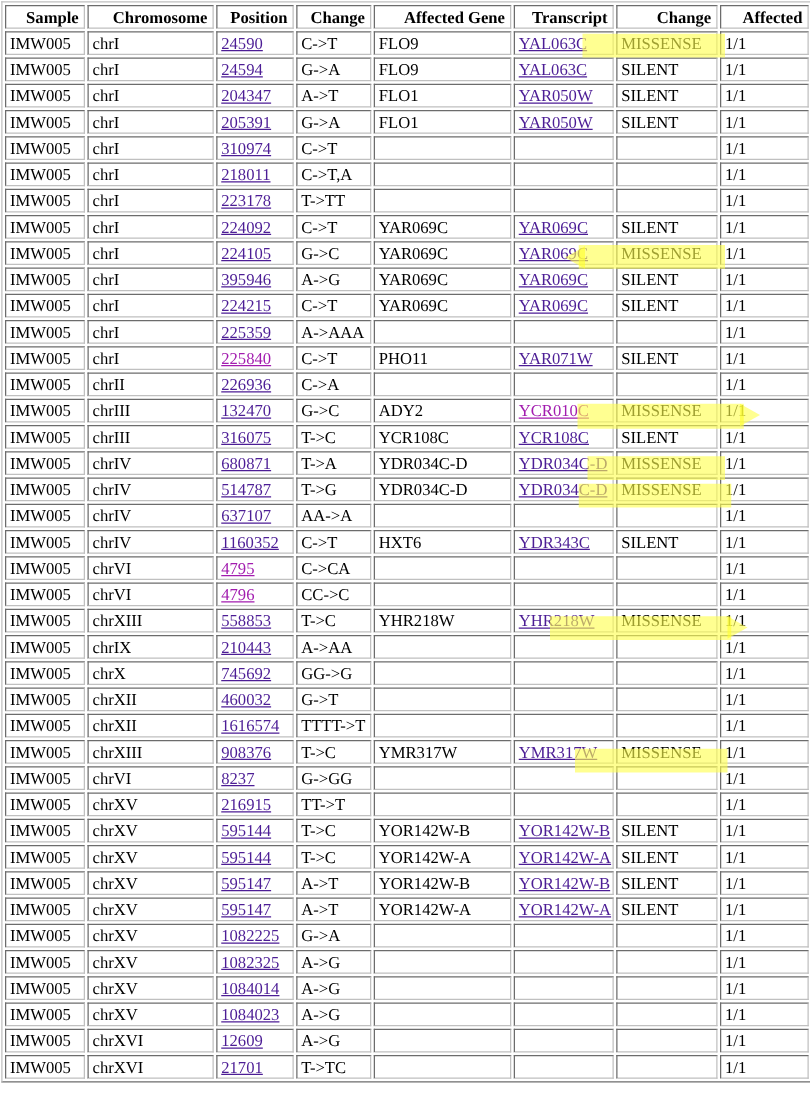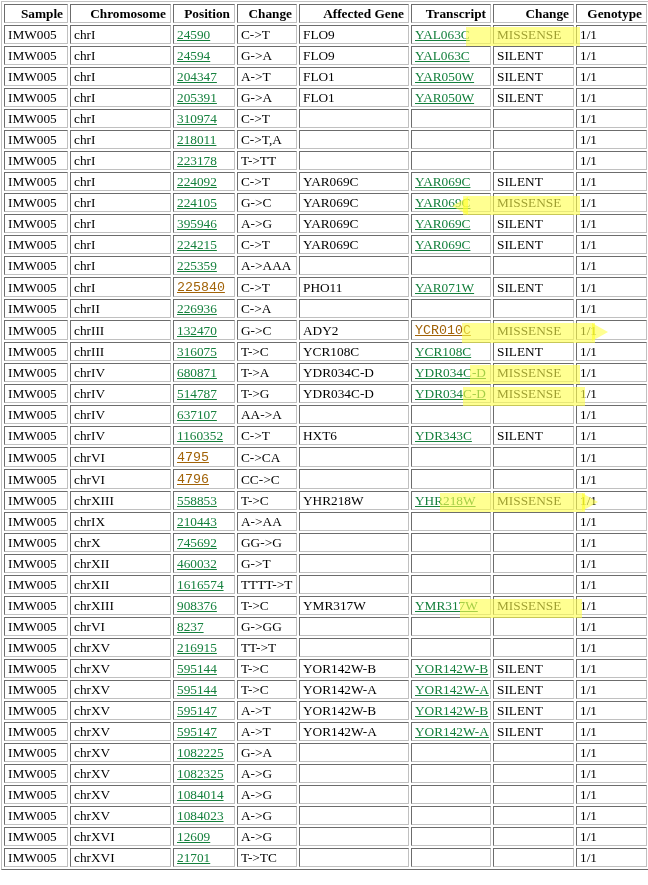--- a/index.html
+++ b/index.html
@@ -62,26 +62,25 @@
   col.c-sample      { width: 64px; }
   col.c-chromosome  { width: 101px; }
   col.c-position    { width: 62px; }
   col.c-change      { width: 60px; }
   col.c-gene        { width: 110px; }
   col.c-transcript  { width: 80px; }
   col.c-effect      { width: 81px; }
   col.c-genotype    { width: 71px; }
 
   a.link {
-    color: #15803d;
+    color: #4c1d95;
     text-decoration: underline;
   }
   a.link.visited {
-    color: #a16207;
-    font-family: Liberation Mono, monospace;
+    color: #a21caf;
   }
 
   
   #highlight-layer {
     position: absolute;
     left: 0;
     top: 0;
     width: 648px;
     height: 885px;
     pointer-events: none;
@@ -129,21 +128,21 @@
     </colgroup>
     <thead>
       <tr id="header-row">
           <th>Sample</th>
           <th>Chromosome</th>
           <th>Position</th>
           <th>Change</th>
           <th>Affected Gene</th>
           <th>Transcript</th>
           <th>Change</th>
-          <th>Genotype</th>
+          <th>Affected</th>
         </tr>
     </thead>
     <tbody id="body-rows">
         <tr>
           <td>IMW005</td>
           <td>chrI</td>
           <td><a class="link" href="#">24590</a></td>
           <td>C-&gt;T</td>
           <td>FLO9</td>
           <td><a class="link" href="#">YAL063C</a></td>

